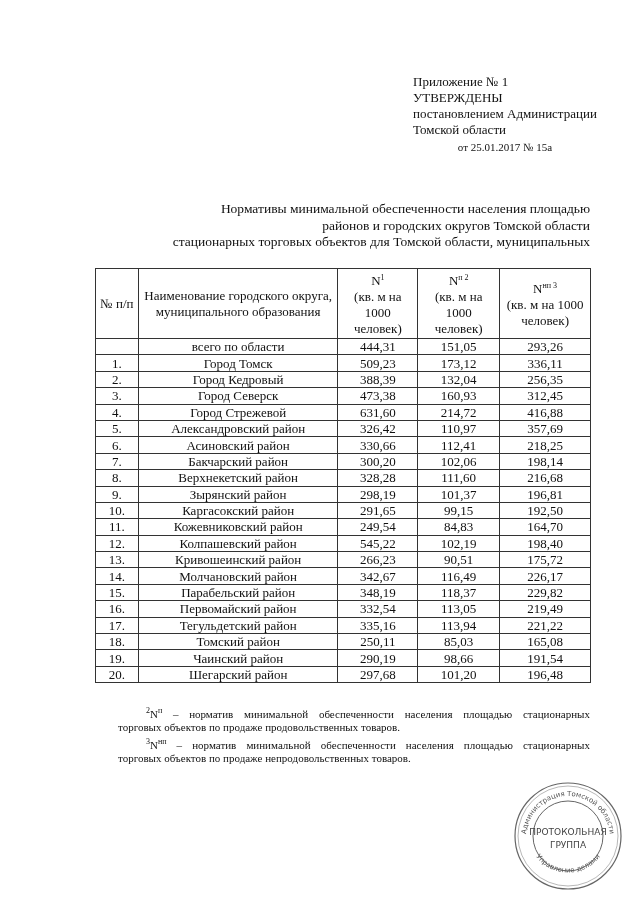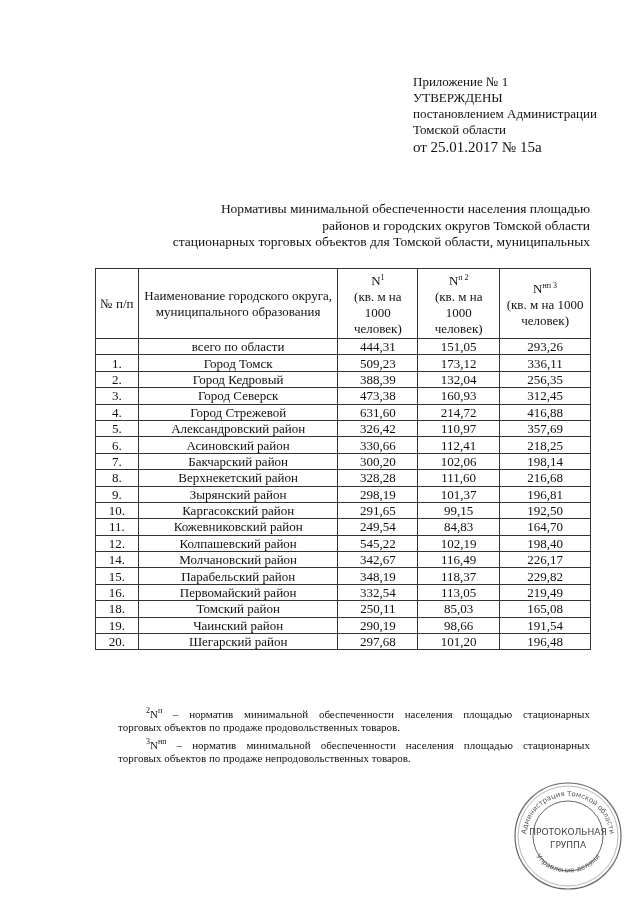--- a/index.html
+++ b/index.html
@@ -1,20 +1,20 @@
 <!DOCTYPE html>
 <html><head>
 <meta charset="utf-8">
 <style>
   html, body { margin:0; padding:0; background:#ffffff; }
   body { width:640px; height:905px; position:relative; overflow:hidden;
          font-family:"Liberation Serif", "DejaVu Serif", serif; color:#111; }
   .approval { position:absolute; left:413px; top:74px; font-size:13px; line-height:16px; }
   .approval .appendix { }
-  .approval .date { font-size:15px; line-height:18px; }
+  .approval .date { font-size:11px; line-height:18px;text-align:center; }
   .title { position:absolute; left:100px; width:490px; top:201px; text-align:right;
            font-size:13.5px; line-height:16.5px; }
   table.norms { position:absolute; left:95px; top:268px; width:496px;
                 border-collapse:collapse; font-size:13px; }
   table.norms th, table.norms td { border:1px solid #333; padding:0 4px; }
   table.norms th { font-weight:normal; height:69px; line-height:16px; vertical-align:middle; text-align:center; }
   table.norms td { height:15.4px; line-height:15px; }
   col.c-num { width:43px; } col.c-name { width:200px; } col.c-n1 { width:80px; }
   col.c-n2 { width:82px; } col.c-n3 { width:91px; }
   td.num, td.val { text-align:center; }
@@ -154,39 +154,53 @@
         <td class="val">164,70</td>
       </tr>
       <tr>
         <td class="num">12.</td>
         <td class="name">Колпашевский район</td>
         <td class="val">545,22</td>
         <td class="val">102,19</td>
         <td class="val">198,40</td>
       </tr>
       <tr>
+        <td class="num">13.</td>
+        <td class="name">Кривошеинский район</td>
+        <td class="val">266,23</td>
+        <td class="val">90,51</td>
+        <td class="val">175,72</td>
+      </tr>
+      <tr>
         <td class="num">14.</td>
         <td class="name">Молчановский район</td>
         <td class="val">342,67</td>
         <td class="val">116,49</td>
         <td class="val">226,17</td>
       </tr>
       <tr>
         <td class="num">15.</td>
         <td class="name">Парабельский район</td>
         <td class="val">348,19</td>
         <td class="val">118,37</td>
         <td class="val">229,82</td>
       </tr>
       <tr>
         <td class="num">16.</td>
         <td class="name">Первомайский район</td>
         <td class="val">332,54</td>
         <td class="val">113,05</td>
         <td class="val">219,49</td>
+      </tr>
+      <tr>
+        <td class="num">17.</td>
+        <td class="name">Тегульдетский район</td>
+        <td class="val">335,16</td>
+        <td class="val">113,94</td>
+        <td class="val">221,22</td>
       </tr>
       <tr>
         <td class="num">18.</td>
         <td class="name">Томский район</td>
         <td class="val">250,11</td>
         <td class="val">85,03</td>
         <td class="val">165,08</td>
       </tr>
       <tr>
         <td class="num">19.</td>

